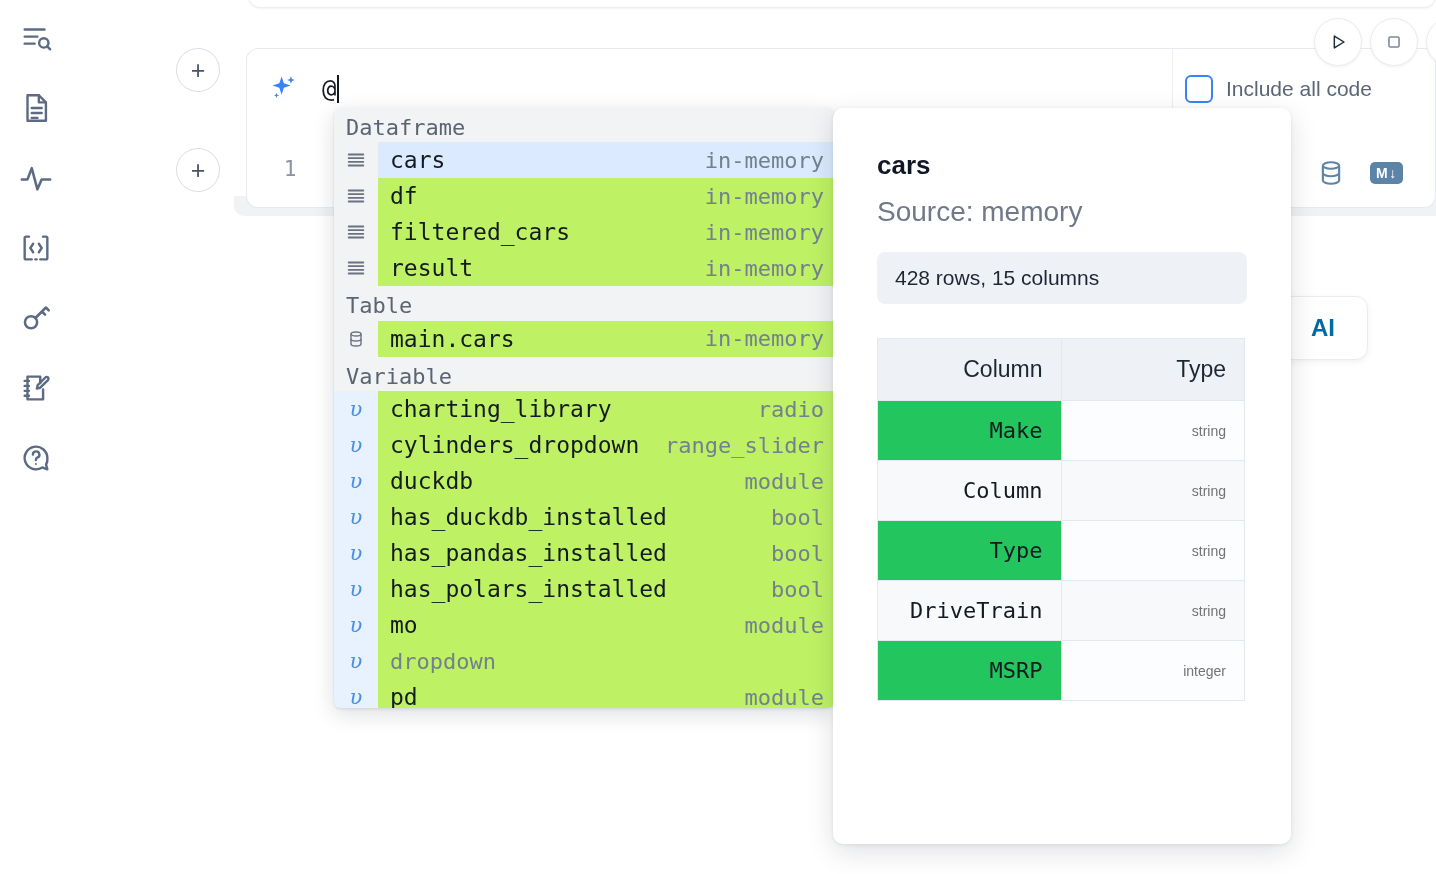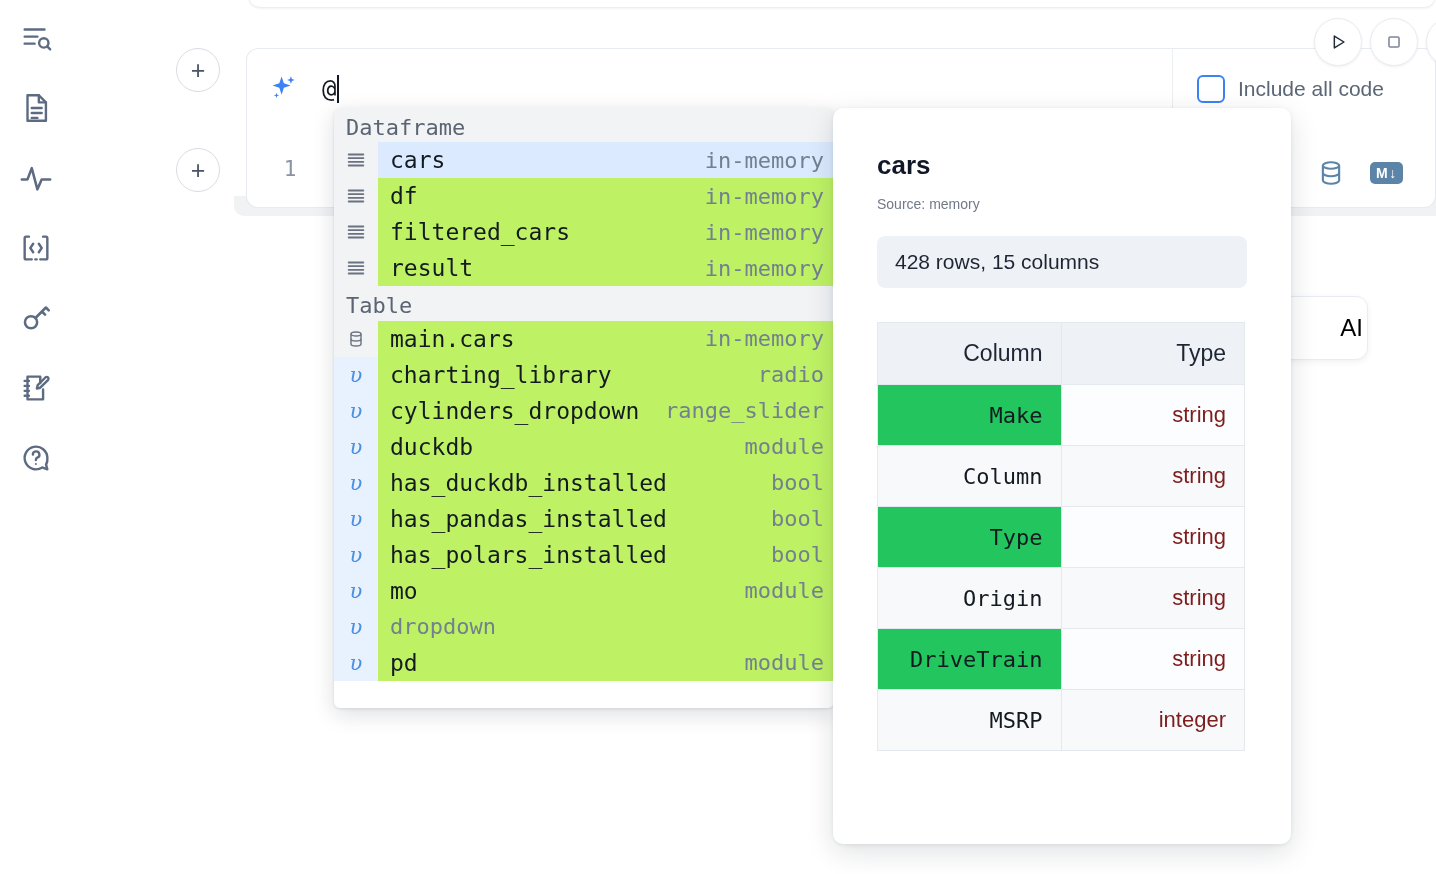--- a/index.html
+++ b/index.html
@@ -78,21 +78,21 @@
   .caret {
     display: inline-block; width: 2px; height: 28px;
     background: #101828; margin-left: 1px;
   }
 
   .ai-right {
     position: absolute; left: 1172px; top: 48px;
     width: 264px; height: 82px;
     border-left: 1px solid #eceef1;
     display: flex; align-items: center;
-    padding-left: 24px;
+    padding-left: 12px;
     z-index: 3;
   }
   .chk-row { display: flex; align-items: center; gap: 13px; cursor: pointer; }
   .chk-box {
     width: 28px; height: 28px; border-radius: 6px;
     border: 2px solid #3b82f6; background: #fff;
   }
   .chk-label { font-size: 21px; color: #5a6675; }
 
   .round-icon-btn {
@@ -149,22 +149,22 @@
 
   
   .ai-chip {
     position: absolute; left: 1258px; top: 296px;
     width: 110px; height: 64px;
     background: #fff;
     border: 1px solid #e9ecf0;
     border-radius: 12px;
     box-shadow: 0 2px 6px rgba(16,24,40,.06);
     display: flex; align-items: center; justify-content: flex-end;
-    padding-right: 4px;
-    font-size: 24px; font-weight: 400; color: #000000;
+    padding-right: 32px;
+    font-size: 24px; font-weight: 700; color: #0369a1;
     z-index: 3;
   }
 
   
   .ac-popup {
     position: absolute; left: 334px; top: 108px;
     width: 500px; height: 600px;
     background: #ffffff;
     border-radius: 6px;
     box-shadow: 0 6px 22px rgba(16,24,40,.14), 0 1px 3px rgba(16,24,40,.10);
@@ -226,21 +226,21 @@
     box-shadow: 0 8px 28px rgba(16,24,40,.13), 0 1px 4px rgba(16,24,40,.08);
     overflow: hidden;
     z-index: 11;
     padding: 44px 44px 0 44px;
   }
   .dp-title {
     font-size: 26px; font-weight: 700; color: #101828;
     margin: 0 0 18px 0; line-height: 1;
   }
   .dp-source {
-    font-size: 14px; color: #70798a; margin-bottom: 24px;
+    font-size: 28px; color: #70798a; margin-bottom: 24px;
   }
   .dp-stat {
     background: #eef2f7; border-radius: 8px;
     padding: 14px 18px;
     font-size: 21px; color: #1e2633;
     margin-bottom: 34px;
   }
   .dp-table {
     width: 368px;
     border-collapse: collapse;
@@ -258,21 +258,21 @@
     font-size: 23px; font-weight: 400; color: #1e2633;
     font-family: "Liberation Sans", sans-serif;
   }
   .dp-table td.col-name {
     background: #22c55e;
     font-family: "DejaVu Sans Mono", monospace;
     font-size: 22px; color: #141a21;
   }
   .dp-table td.col-type {
     background: #fcfdfe;
-    font-size: 22px; color: #7f1d1d;
+    font-size: 14px; color: #737373;
   }
   .dp-table tr:nth-child(even) td { background: #f7f9fb; }
 </style>
 </head>
 <body>
 
 <div id="root">
 
   <div class="rail">
     <div class="rail-btn">
@@ -437,20 +437,21 @@
               <ellipse cx="12" cy="6" rx="6" ry="2.4"></ellipse>
               <path d="M6 6v12c0 1.3 2.7 2.4 6 2.4s6-1.1 6-2.4V6"></path>
               <path d="M6 12c0 1.3 2.7 2.4 6 2.4s6-1.1 6-2.4"></path>
             </svg>
           </div>
           <div class="ac-body">
             <span class="ac-name">main.cars</span>
             <span class="ac-meta">in-memory</span>
           </div>
         </div>
+        <div class="ac-section-header">Variable</div>
         <div class="ac-item">
           <div class="ac-gutter var">
             <span class="glyph-v">υ</span>
           </div>
           <div class="ac-body">
             <span class="ac-name">charting_library</span>
             <span class="ac-meta">radio</span>
           </div>
         </div>
         <div class="ac-item">
@@ -545,24 +546,20 @@
           </tr>
           <tr>
             <td class="col-name">Column</td>
             <td class="col-type">string</td>
           </tr>
           <tr>
             <td class="col-name">Type</td>
             <td class="col-type">string</td>
           </tr>
           <tr>
-            <td class="col-name">Origin</td>
-            <td class="col-type">string</td>
-          </tr>
-          <tr>
             <td class="col-name">DriveTrain</td>
             <td class="col-type">string</td>
           </tr>
           <tr>
             <td class="col-name">MSRP</td>
             <td class="col-type">integer</td>
           </tr>
         </tbody>
     </table>
   </div>

